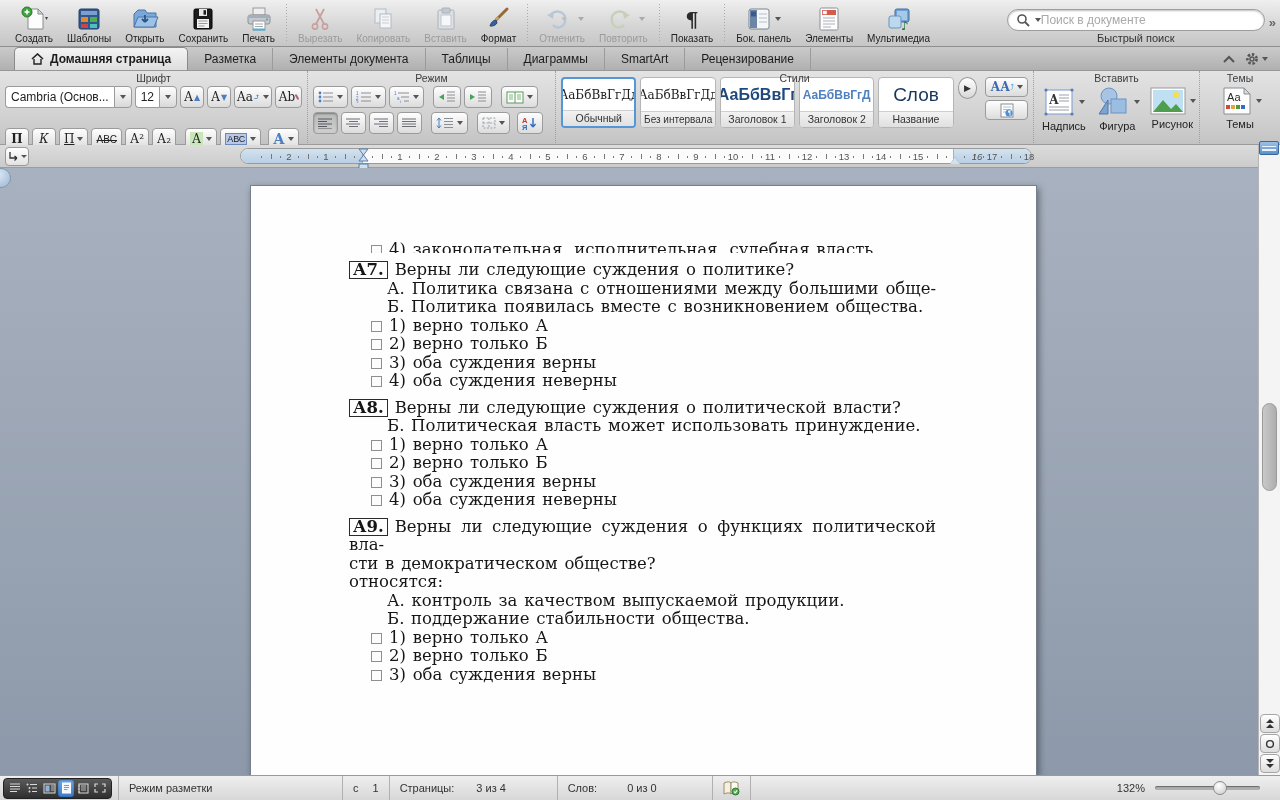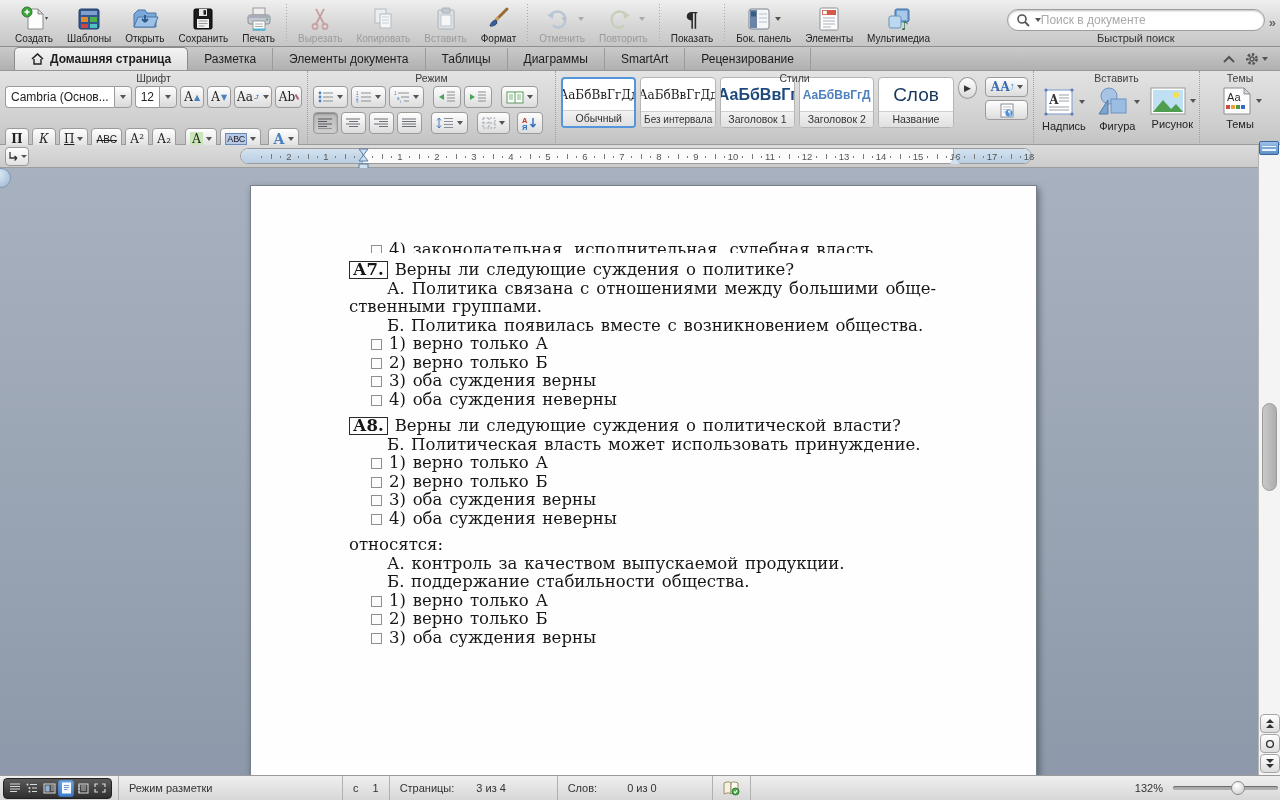--- a/index.html
+++ b/index.html
@@ -127,21 +127,21 @@
   
   .statusbar { position:absolute; left:0; top:775px; width:1280px; height:25px;
     background:linear-gradient(#efefef,#d7d7d7); border-top:1px solid #9a9a9a;
     display:flex; align-items:center; font-size:11px; color:#333; }
   .viewseg { margin:0 6px 0 3px; height:21px; display:flex; align-items:center; gap:1px;
     background:linear-gradient(#5a5a5a,#2e2e2e); border:1px solid #222; border-radius:4px; padding:0 3px; }
   .vbtn { width:16px; height:17px; display:flex; align-items:center; justify-content:center; border-radius:3px; }
   .vbtn.sel { background:linear-gradient(#6aa6e8,#3d7cc9); box-shadow:inset 0 0 2px rgba(0,0,0,.4); }
   .sseg { height:25px; display:flex; align-items:center; padding:0 10px; border-right:1px solid #b0b0b0; white-space:nowrap; }
   .sseg.first { border-left:1px solid #b0b0b0; }
-  .zoomwrap { margin-left:auto; display:flex; align-items:center; gap:10px; padding-right:2px; }
+  .zoomwrap { margin-left:auto; display:flex; align-items:center; gap:10px; padding-right:20px; }
   .ztrack { position:relative; width:105px; height:4px; background:#aeaeae; border-radius:2px;
     box-shadow:inset 0 1px 1px rgba(0,0,0,.4); }
   .zknob { position:absolute; left:58px; top:-5px; width:14px; height:14px; border-radius:50%;
     background:radial-gradient(circle at 40% 30%, #fff, #c9c9c9); border:1px solid #8a8a8a; }
 
   svg { display:block; }
 </style>
 </head>
 <body>
 
@@ -715,57 +715,58 @@
           <div class="rnum" style="left: 344px;">6</div>
           <div class="rnum" style="left: 381px;">7</div>
           <div class="rnum" style="left: 418px;">8</div>
           <div class="rnum" style="left: 455px;">9</div>
           <div class="rnum" style="left: 492px;">10</div>
           <div class="rnum" style="left: 529px;">11</div>
           <div class="rnum" style="left: 566px;">12</div>
           <div class="rnum" style="left: 603px;">13</div>
           <div class="rnum" style="left: 640px;">14</div>
           <div class="rnum" style="left: 677px;">15</div>
-          <div class="rnum" style="left: 714px; font-style: italic;">16</div>
+          <div class="rnum" style="left: 736px; font-style: italic;">16</div>
           <div class="rnum" style="left: 751px;">17</div>
           <div class="rnum" style="left: 788px;">18</div>
         </div>
       <svg class="indent-marker" width="13" height="26" viewBox="0 0 13 26">
         <path d="M2 2h9l-4.5 6z" fill="#cfe0ee" stroke="#5b7fa6" stroke-width="1"></path>
         <path d="M2 14l4.5-6 4.5 6z" fill="#cfe0ee" stroke="#5b7fa6" stroke-width="1"></path>
         <rect x="2" y="17" width="9" height="7" fill="#cfe0ee" stroke="#5b7fa6"></rect>
       </svg>
       <div class="rindent"></div>
     </div>
   </div>
 
   <div class="docarea">
     <div class="ornament"></div>
     <div class="page">
       <div class="pagecontent">
           <div class="line cutline"><div class="cb"></div>4) законодательная, исполнительная, судебная власть</div>
           <div class="qblock">
             <div class="line"><div class="qnum">А7.</div>Верны ли следующие суждения о политике?</div>
             <div class="line just ind">А. Политика связана с отношениями между большими обще-</div>
-            <div class="line">ственными группами.</div>
             <div class="line ind">Б. Политика появилась вместе с возникновением общества.</div>
             <div class="line opt"><div class="cb"></div>1) верно только А</div>
             <div class="line opt"><div class="cb"></div>2) верно только Б</div>
             <div class="line opt"><div class="cb"></div>3) оба суждения верны</div>
             <div class="line opt"><div class="cb"></div>4) оба суждения неверны</div>
           </div>
           <div class="qblock">
             <div class="line"><div class="qnum">А8.</div>Верны ли следующие суждения о политической власти?</div>
             <div class="line ind">Б. Политическая власть может использовать принуждение.</div>
             <div class="line opt"><div class="cb"></div>1) верно только А</div>
             <div class="line opt"><div class="cb"></div>2) верно только Б</div>
             <div class="line opt"><div class="cb"></div>3) оба суждения верны</div>
             <div class="line opt"><div class="cb"></div>4) оба суждения неверны</div>
           </div>
           <div class="qblock">
+            <div class="line just"><div class="qnum">А9.</div>Верны ли следующие суждения о функциях политической вла-</div>
+            <div class="line">сти в демократическом обществе?</div>
             <div class="line">относятся:</div>
             <div class="line ind">А. контроль за качеством выпускаемой продукции.</div>
             <div class="line ind">Б. поддержание стабильности общества.</div>
             <div class="line opt"><div class="cb"></div>1) верно только А</div>
             <div class="line opt"><div class="cb"></div>2) верно только Б</div>
             <div class="line opt"><div class="cb"></div>3) оба суждения верны</div>
           </div>
         </div>
     </div>
   </div>

